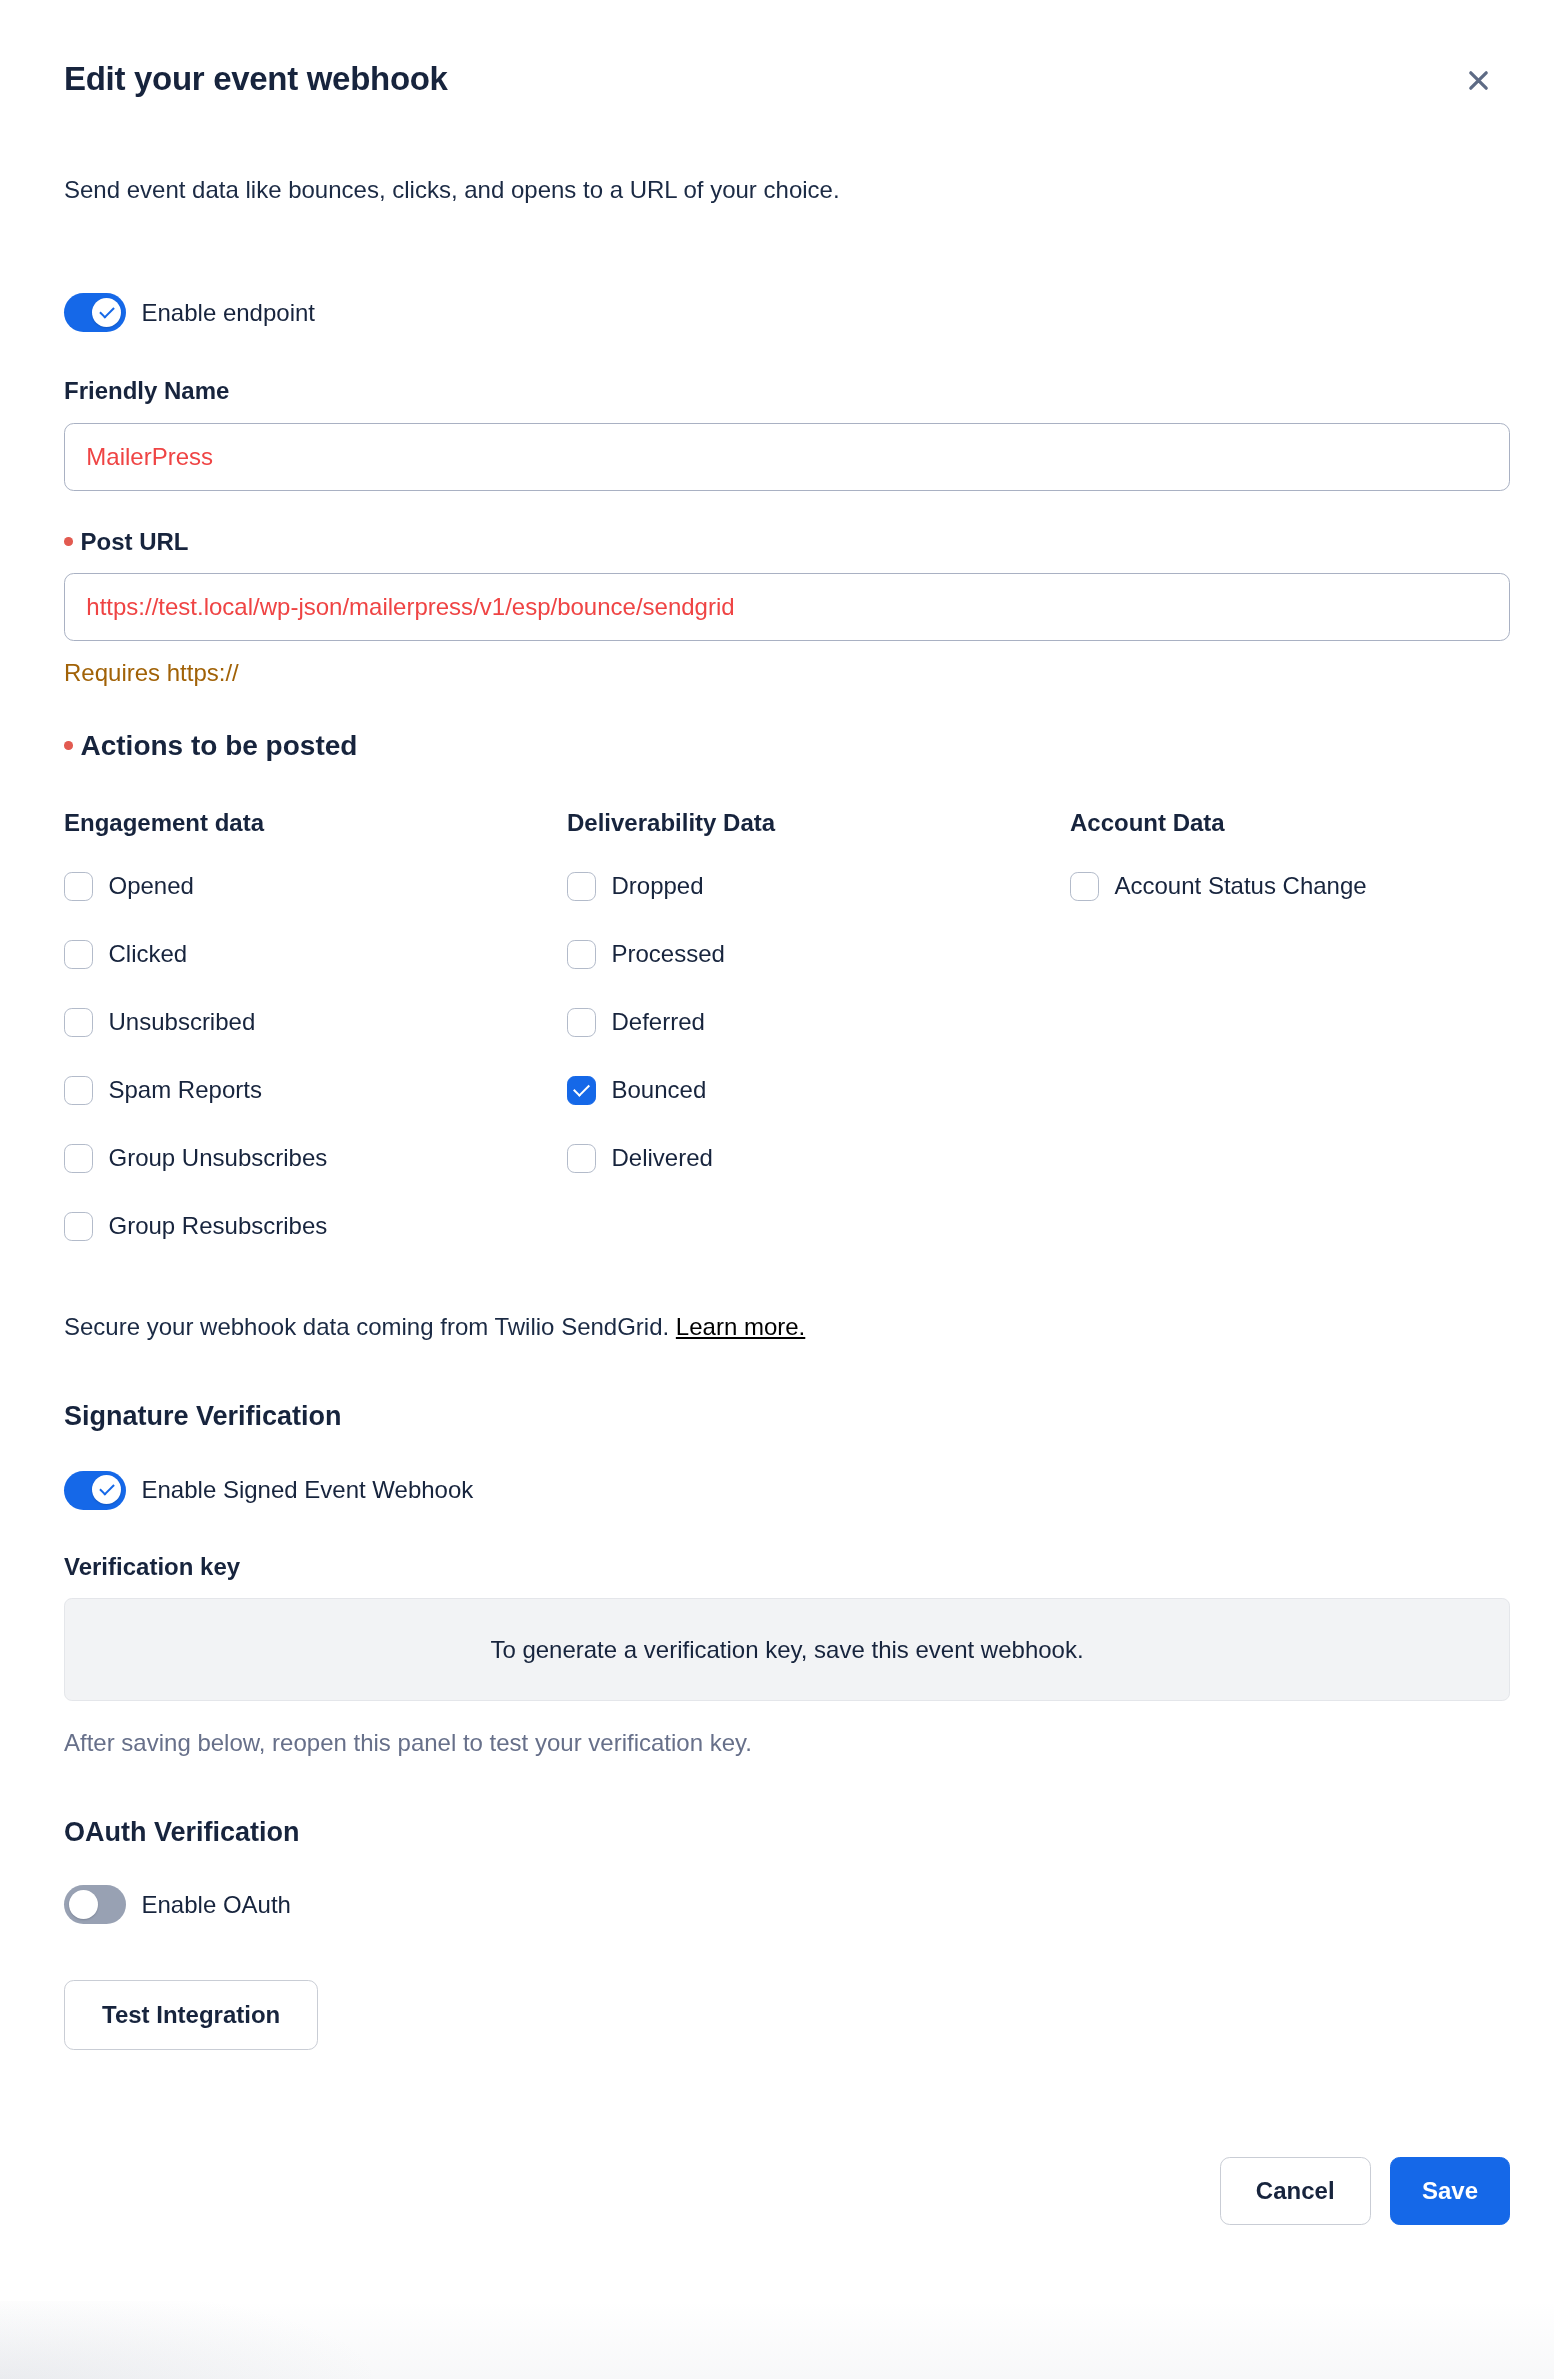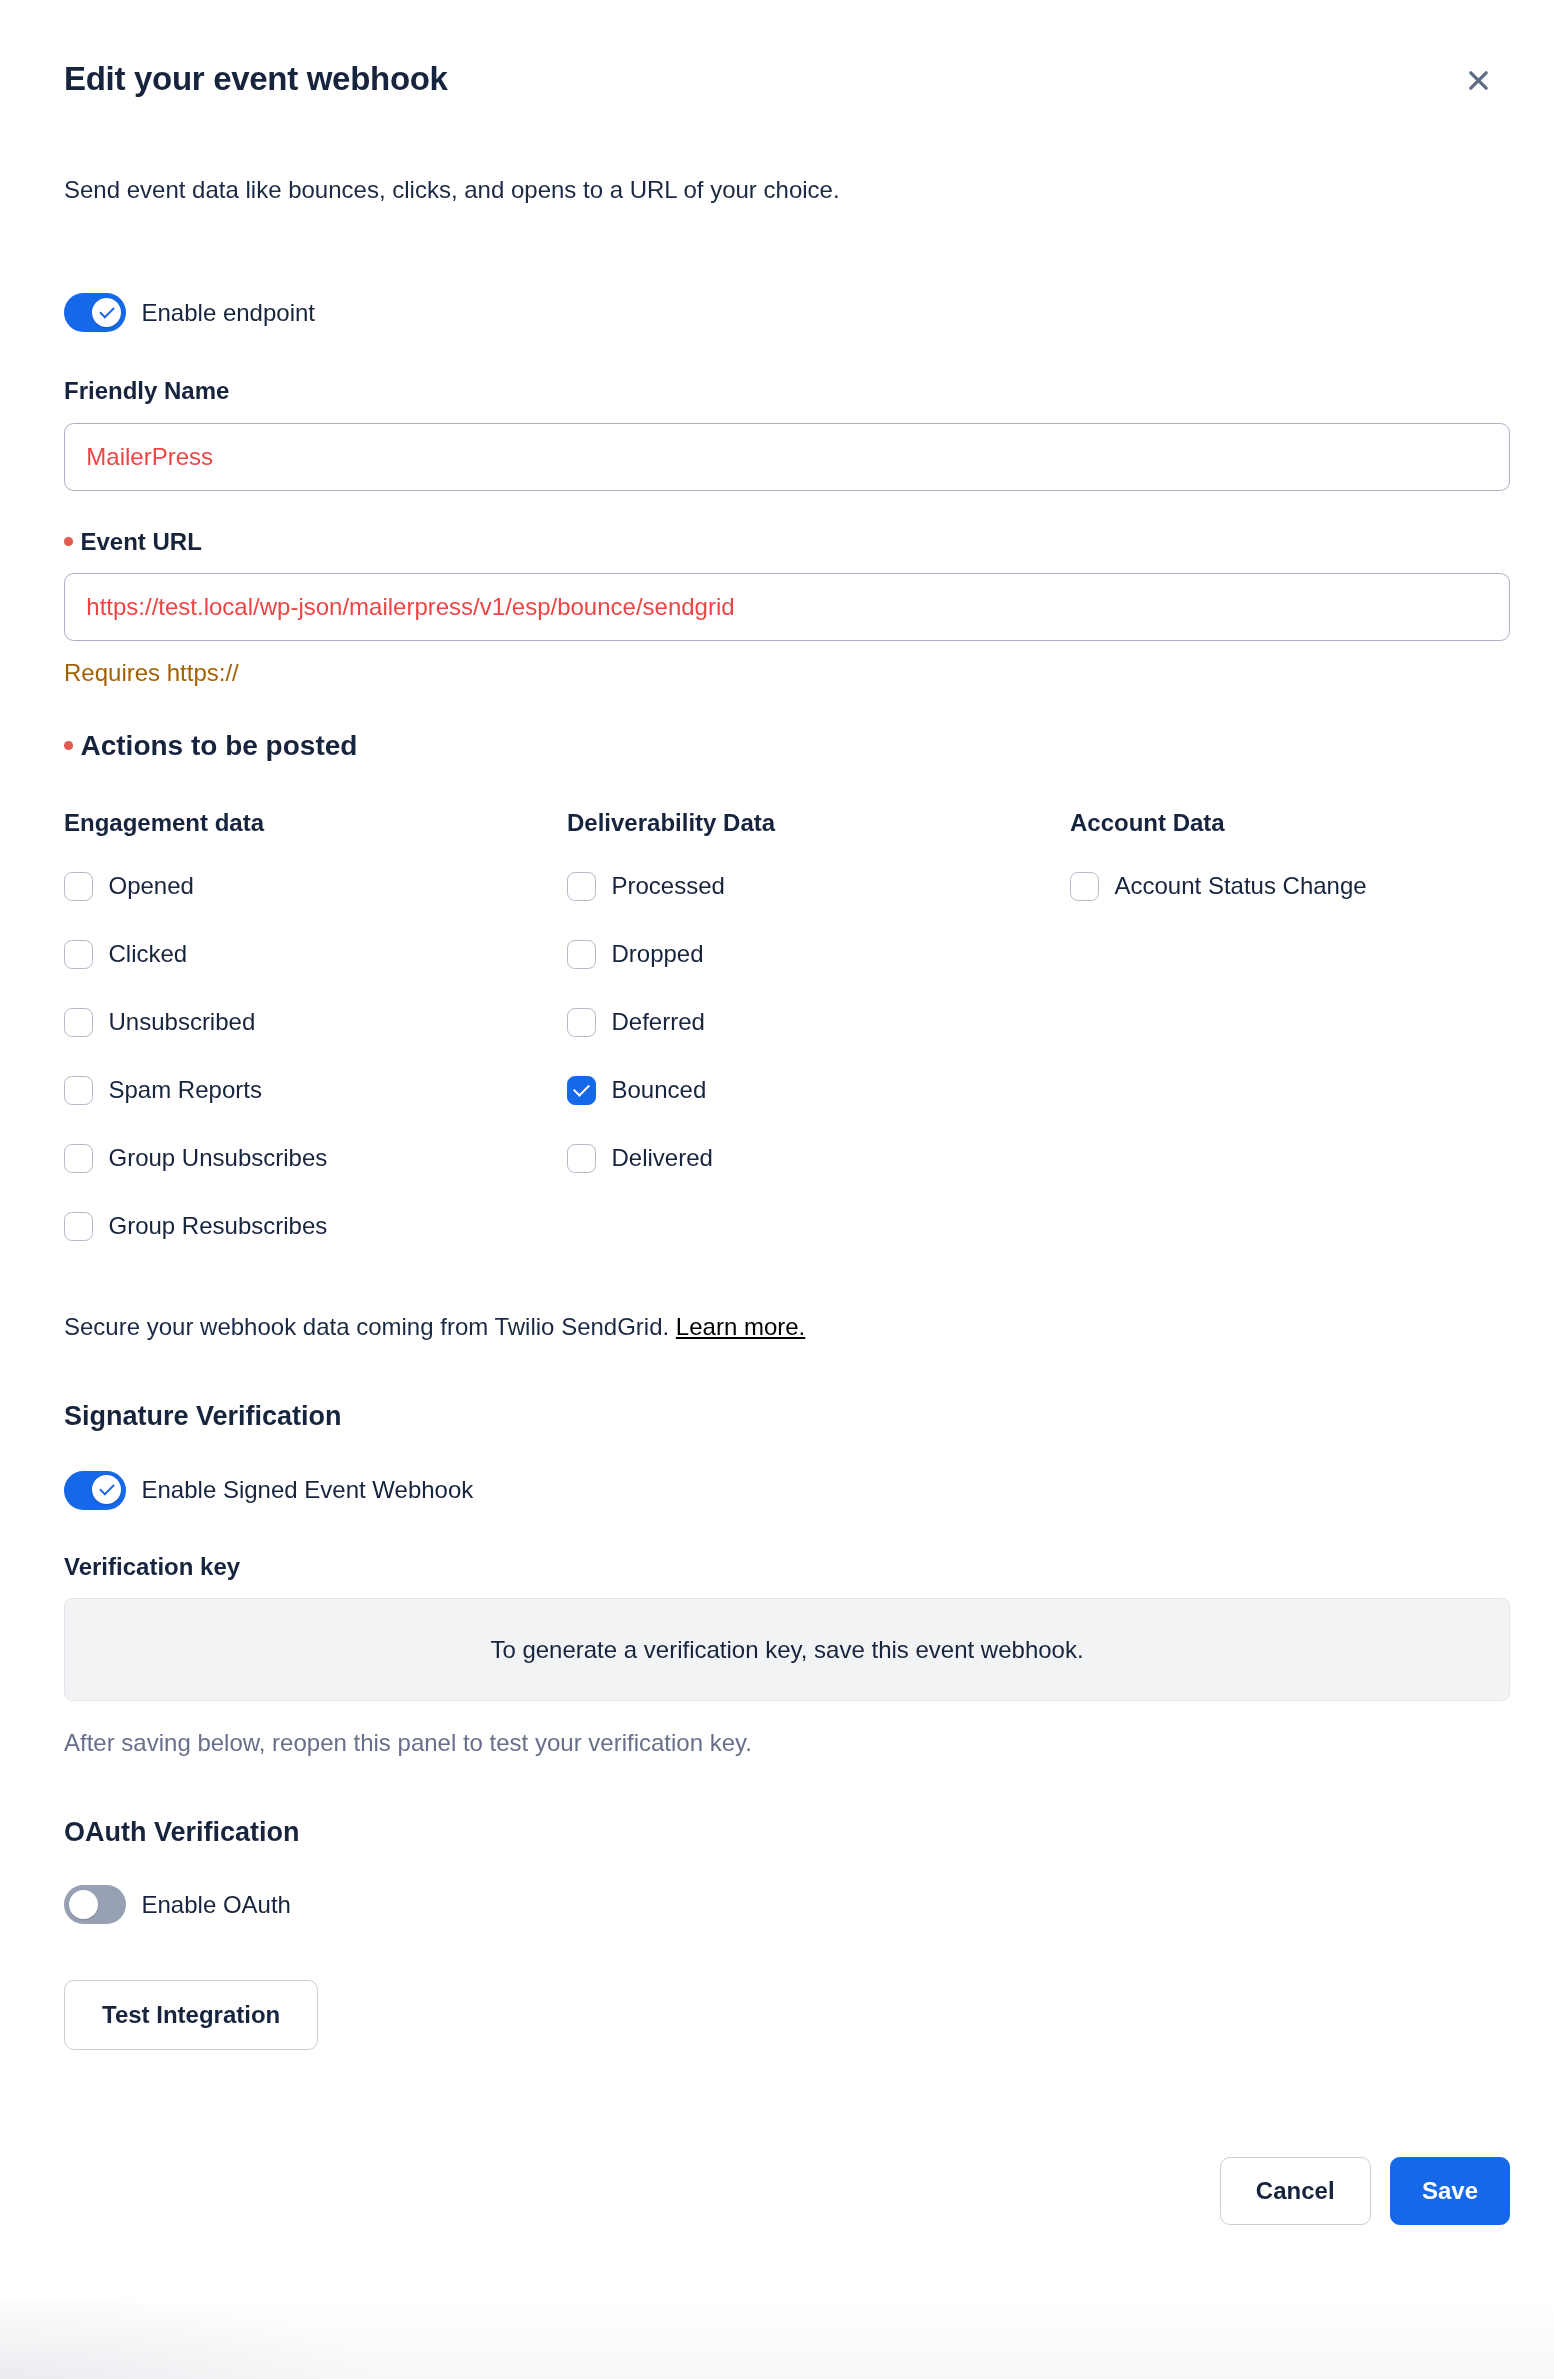--- a/index.html
+++ b/index.html
@@ -115,21 +115,21 @@
       <span class="toggle-label">Enable endpoint</span>
     </div>
 
     <div class="field-label fl-friendly">
       <span>Friendly Name</span>
     </div>
     <input class="text-input" type="text" value="MailerPress" style="">
 
     <div class="field-label fl-post">
       <span class="req-dot"></span>
-      <span>Event URL</span>
+      <span>Post URL</span>
     </div>
     <input class="text-input" type="text" value="https://test.local/wp-json/mailerpress/v1/esp/bounce/sendgrid" style="">
     <div class="helper">Requires https://</div>
 
     <div class="actions-heading">
       <span class="req-dot"></span>
       <span>Actions to be posted</span>
     </div>
 
     <div class="grid">
@@ -162,25 +162,25 @@
             <span class="check-label">Group Resubscribes</span>
           </label>
         </div>
       </div>
 
       <div>
         <div class="col-header">Deliverability Data</div>
         <div class="col-items">
           <label class="check-row">
             <span class="checkbox"></span>
+            <span class="check-label">Dropped</span>
+          </label>
+          <label class="check-row">
+            <span class="checkbox"></span>
             <span class="check-label">Processed</span>
-          </label>
-          <label class="check-row">
-            <span class="checkbox"></span>
-            <span class="check-label">Dropped</span>
           </label>
           <label class="check-row">
             <span class="checkbox"></span>
             <span class="check-label">Deferred</span>
           </label>
           <label class="check-row">
             <span class="checkbox is-on"></span>
             <span class="check-label">Bounced</span>
           </label>
           <label class="check-row">

